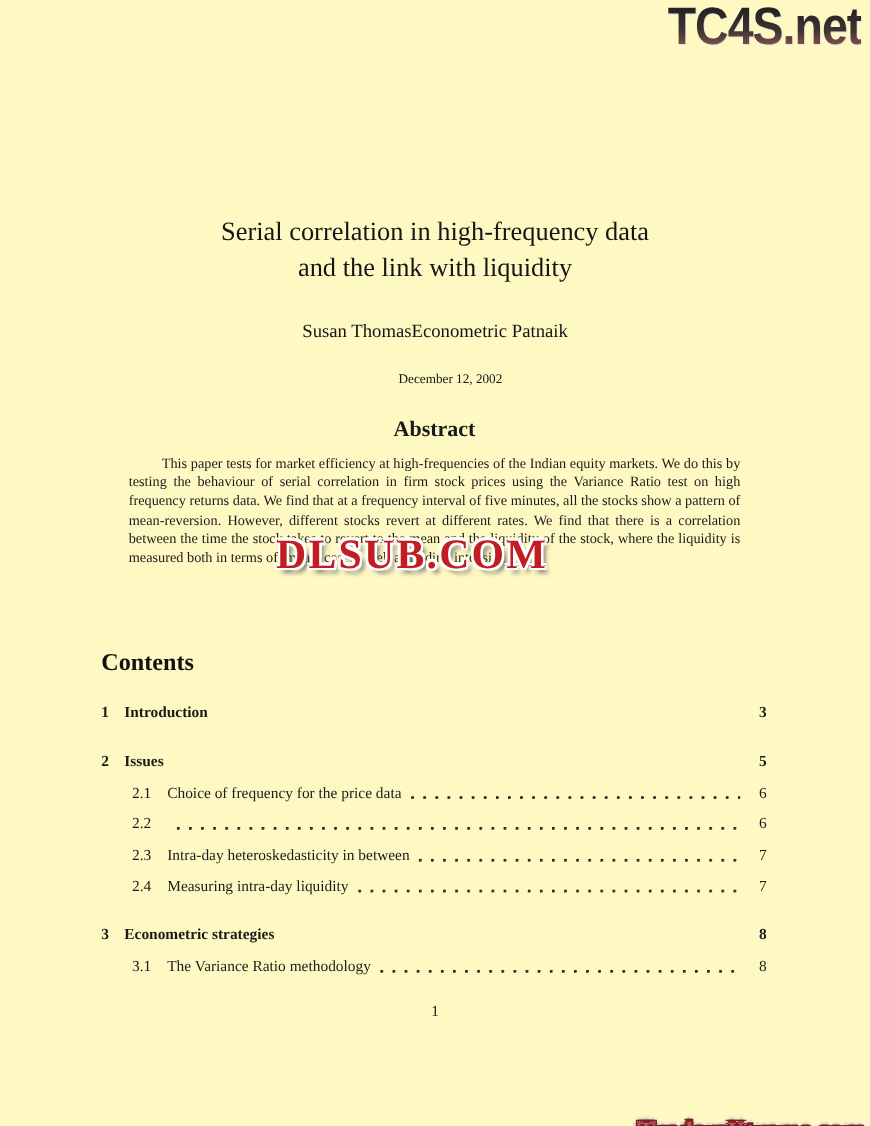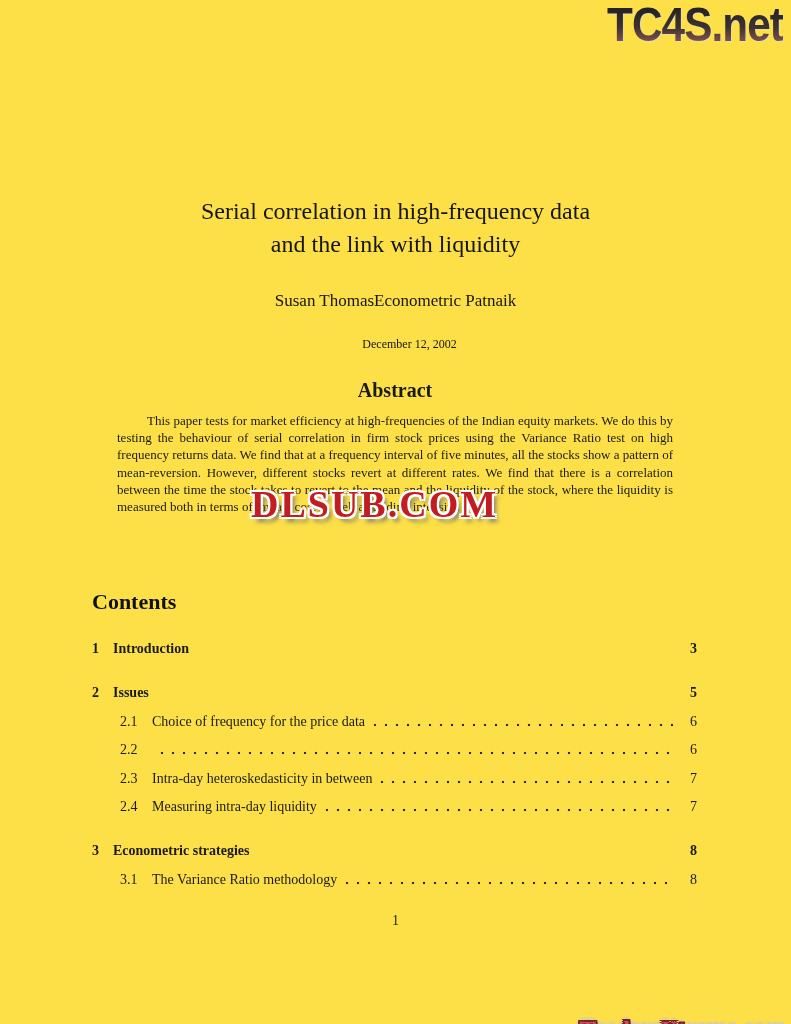--- a/index.html
+++ b/index.html
@@ -1,17 +1,17 @@
 <!DOCTYPE html>
 <html><head>
 <meta charset="utf-8">
 <style>
   html,body { margin:0; padding:0; background:#ffffff; }
   .page {
-    position:relative; width:791px; height:1024px; background:#fde047;
+    position:relative; width:791px; height:1024px; background:#fef9c3;
     font-family:"Liberation Serif", serif; color:#1a1a1a; overflow:hidden;
   }
 
   
   .wm-tc4s {
     position:absolute; top:2px; right:8px;
     font-family:"Liberation Sans", sans-serif; font-weight:bold;
     font-size:48px; line-height:46px; letter-spacing:-1px;
     transform:scaleX(0.88); transform-origin:100% 0;
     background:linear-gradient(180deg,#262323 15%, #3d3231 55%, #8a5752 92%);

